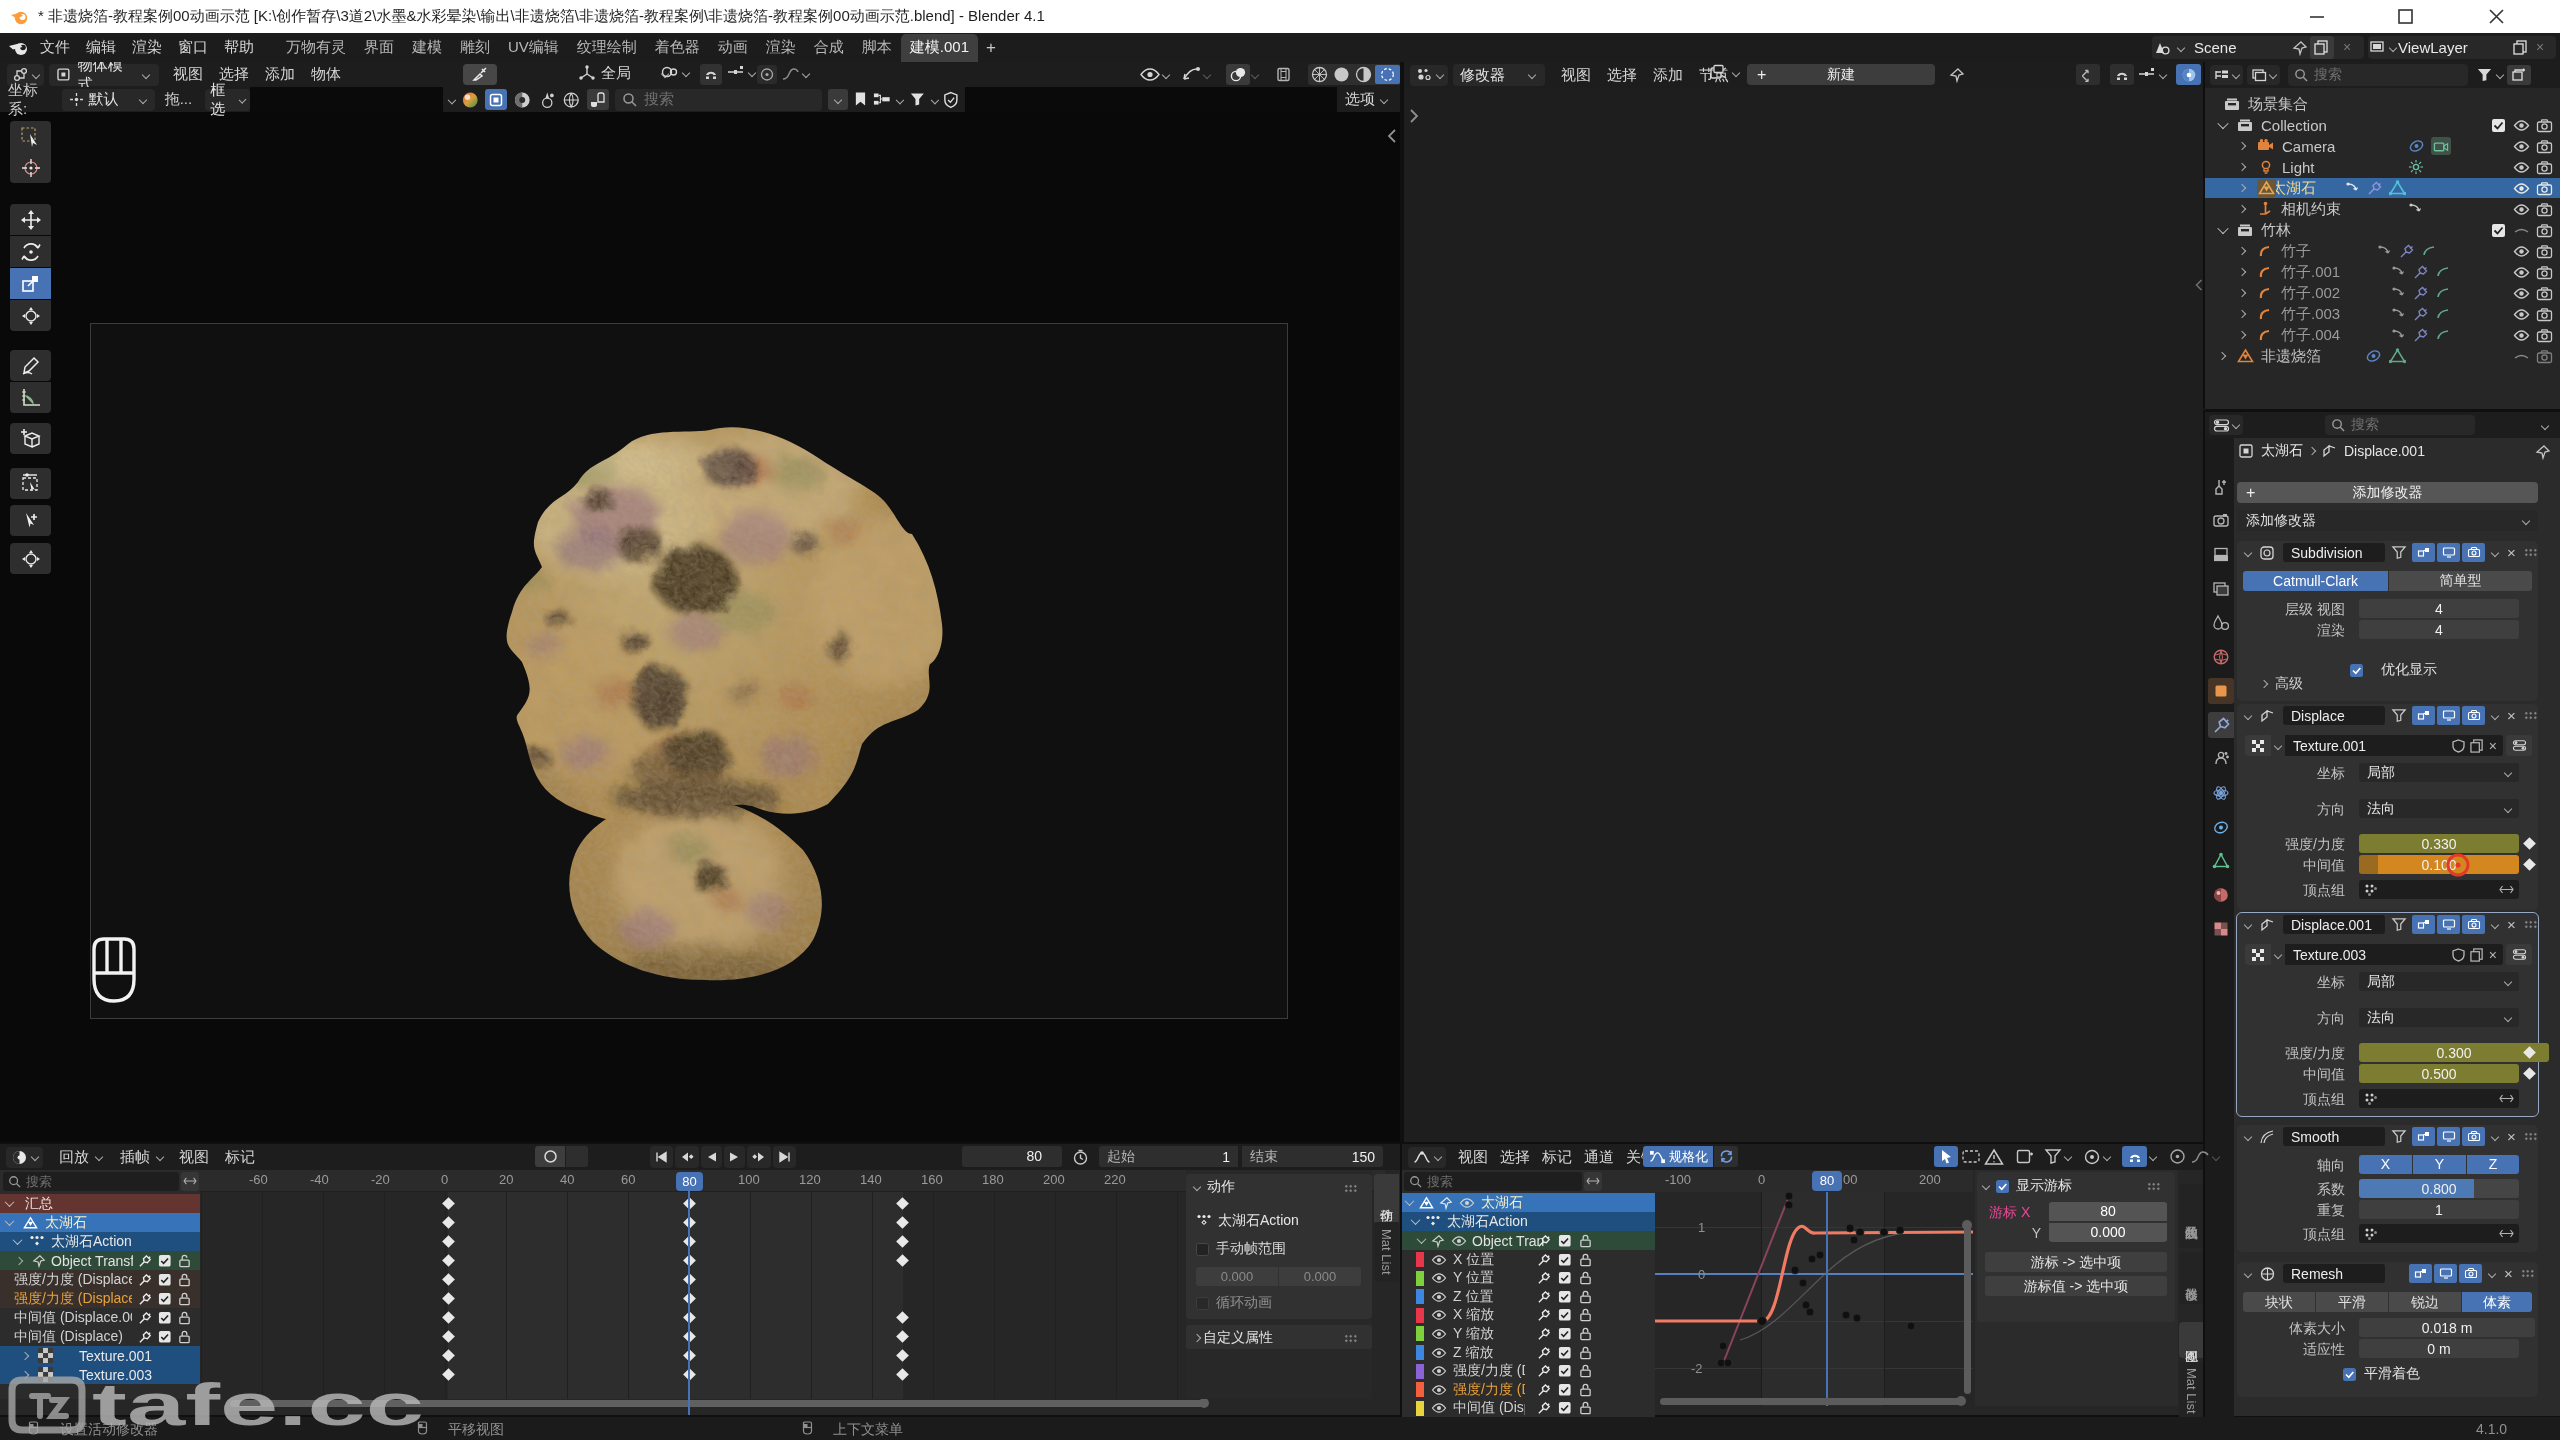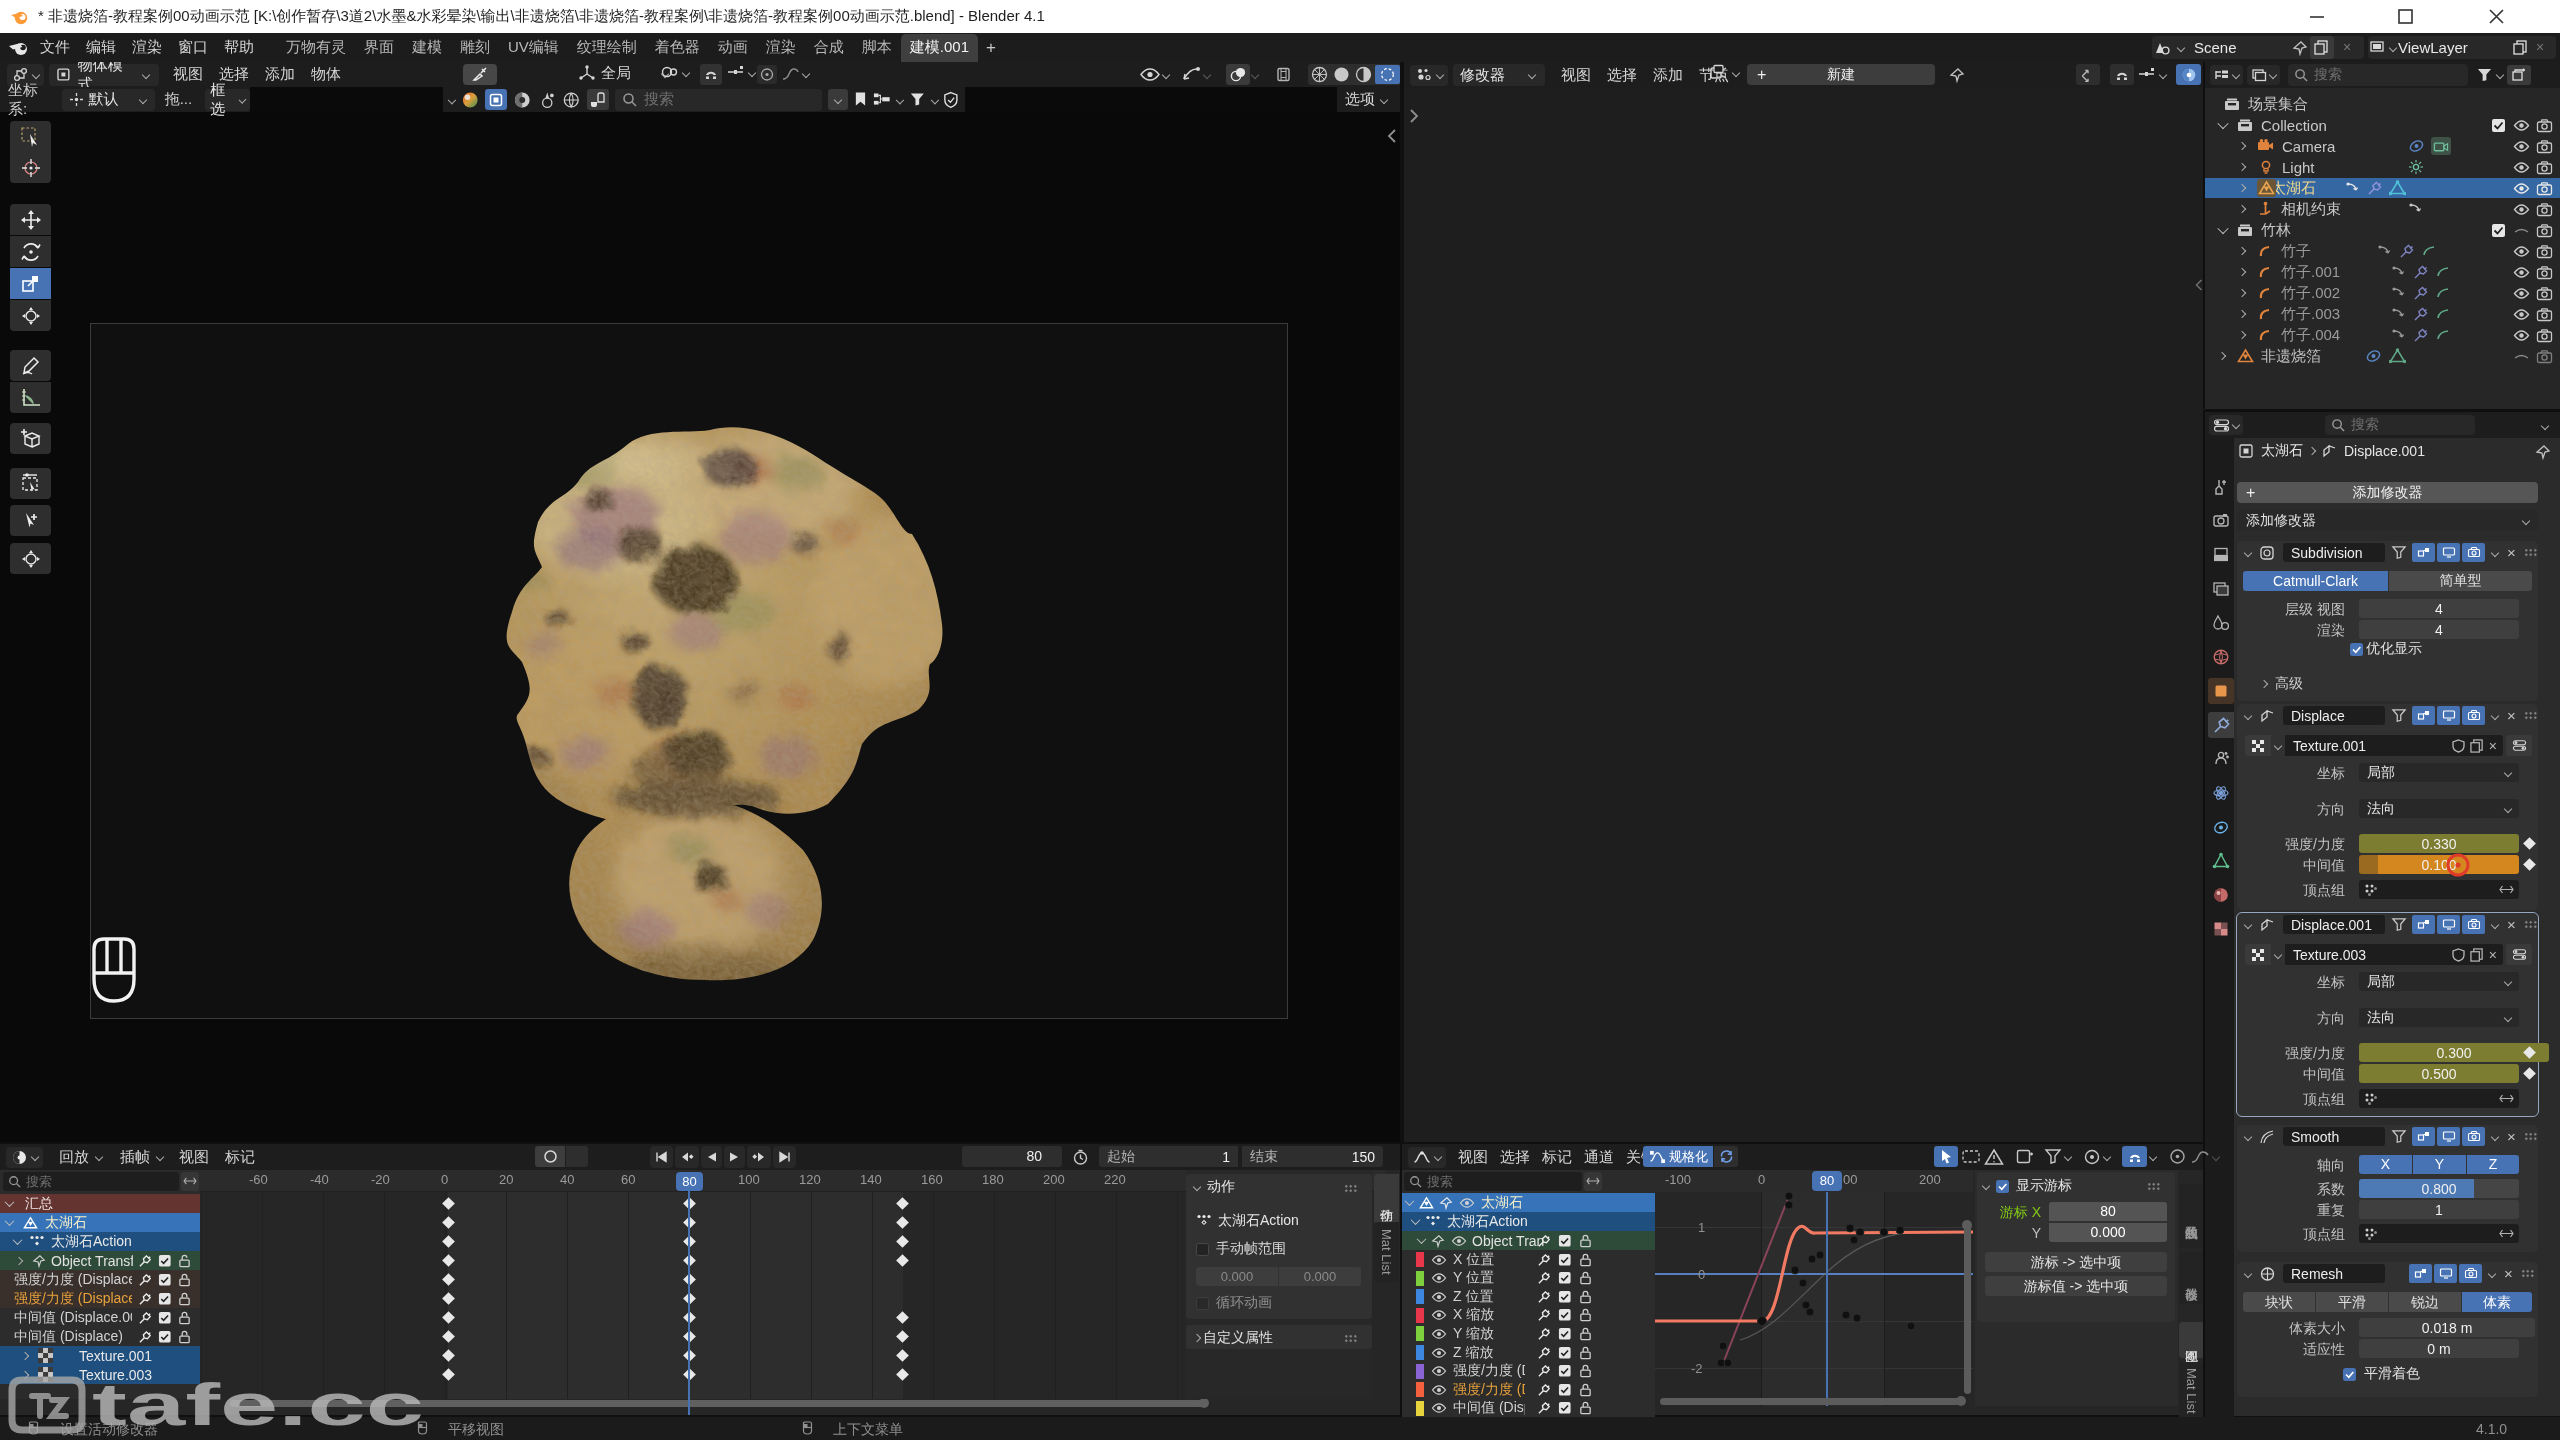--- a/index.html
+++ b/index.html
@@ -1165,21 +1165,21 @@
         <span class="chevs" style="margin-left:7px"></span>
         <span style="margin-left:9px;color:#c2c2c2;font-size:15px">×</span>
         <div class="dots" style="margin-left:8px"></div>
       </div>
       <div class="abs" style="left:6px;top:30px;width:145px;height:20px;background:#4772b3;border-radius:3px 0 0 3px;display:flex;align-items:center;justify-content:center;font-size:14px;color:#fff">Catmull-Clark</div>
       <div class="abs" style="left:152px;top:30px;width:143px;height:20px;background:#4a4a4a;border-radius:0 3px 3px 0;display:flex;align-items:center;justify-content:center;font-size:14px;color:#e0e0e0">简单型</div>
       <span class="plabel" style="left:0;top:60px;width:108px">层级 视图</span>
       <div class="pfield" style="position:absolute;left:122px;top:58px;width:160px">4</div>
       <span class="plabel" style="left:0;top:81px;width:108px">渲染</span>
       <div class="pfield" style="position:absolute;left:122px;top:79px;width:160px">4</div>
-      <div class="abs flex" style="left:112px;top:99px;gap:2px">
+      <div class="abs flex" style="left:112px;top:120px;gap:17px">
         <svg width="15" height="15" viewBox="0 0 15 15">
               <rect x="1" y="1" width="13" height="13" rx="2.5" fill="#4772b3"></rect>
               <path d="M4 7.5 L6.8 10.3 L11.3 5" fill="none" stroke="#fff" stroke-width="1.7"></path>
             </svg>
         <span style="font-size:14px;color:#e0e0e0">优化显示</span>
       </div>
       <div class="abs flex" style="left:24px;top:134px;gap:8px">
         <span class="chevs" style="transform:rotate(-45deg)"></span>
         <span style="font-size:14px;color:#d0d0d0">高级</span>
       </div>
@@ -2106,21 +2106,21 @@
     <div class="abs" style="left:2px;top:2px;width:198px;height:150px;background:#313131;border-radius:4px"></div>
     <div class="abs flex" style="left:8px;top:7px;gap:6px">
       <span class="chevs"></span>
       <svg width="15" height="15" viewBox="0 0 15 15">
             <rect x="1" y="1" width="13" height="13" rx="2.5" fill="#4772b3"></rect>
             <path d="M4 7.5 L6.8 10.3 L11.3 5" fill="none" stroke="#fff" stroke-width="1.7"></path>
           </svg>
       <span style="font-size:14px;color:#e8e8e8">显示游标</span>
     </div>
     <div class="dots abs" style="left:172px;top:12px"></div>
-    <span class="abs" style="left:14px;top:34px;width:52px;text-align:right;font-size:14px;color:#84cc16">游标 X</span>
+    <span class="abs" style="left:14px;top:34px;width:52px;text-align:left;font-size:14px;color:#ec4899">游标 X</span>
     <div class="abs" style="left:74px;top:32px;width:118px;height:19px;background:#545454;border-radius:3px 3px 0 0;text-align:center;line-height:19px;font-size:14px;color:#fff">80</div>
     <span class="abs" style="left:14px;top:55px;width:52px;text-align:right;font-size:14px;color:#c3c3c3">Y</span>
     <div class="abs" style="left:74px;top:53px;width:118px;height:19px;background:#545454;border-radius:0 0 3px 3px;text-align:center;line-height:19px;font-size:14px;color:#fff">0.000</div>
     <div class="abs" style="left:10px;top:82px;width:182px;height:20px;background:#3f3f3f;border-radius:3px;text-align:center;line-height:20px;font-size:14px;color:#e5e5e5">游标 -&gt; 选中项</div>
     <div class="abs" style="left:10px;top:106px;width:182px;height:20px;background:#3f3f3f;border-radius:3px;text-align:center;line-height:20px;font-size:14px;color:#e5e5e5">游标值 -&gt; 选中项</div>
   </div>
 
   <div class="abs" style="left:777px;top:40px;width:24px;height:64px;background:#232323;border-radius:4px 0 0 4px;writing-mode:vertical-rl;text-align:center;font-size:13px;color:#9a9a9a;line-height:24px">函数曲线</div>
   <div class="abs" style="left:777px;top:108px;width:24px;height:52px;background:#232323;border-radius:4px 0 0 4px;writing-mode:vertical-rl;text-align:center;font-size:13px;color:#9a9a9a;line-height:24px">修改器</div>
   <div class="abs" style="left:777px;top:178px;width:24px;height:36px;background:#3a3a3a;border-radius:4px 0 0 4px;writing-mode:vertical-rl;text-align:center;font-size:13px;color:#e2e2e2;line-height:24px">视图</div>

